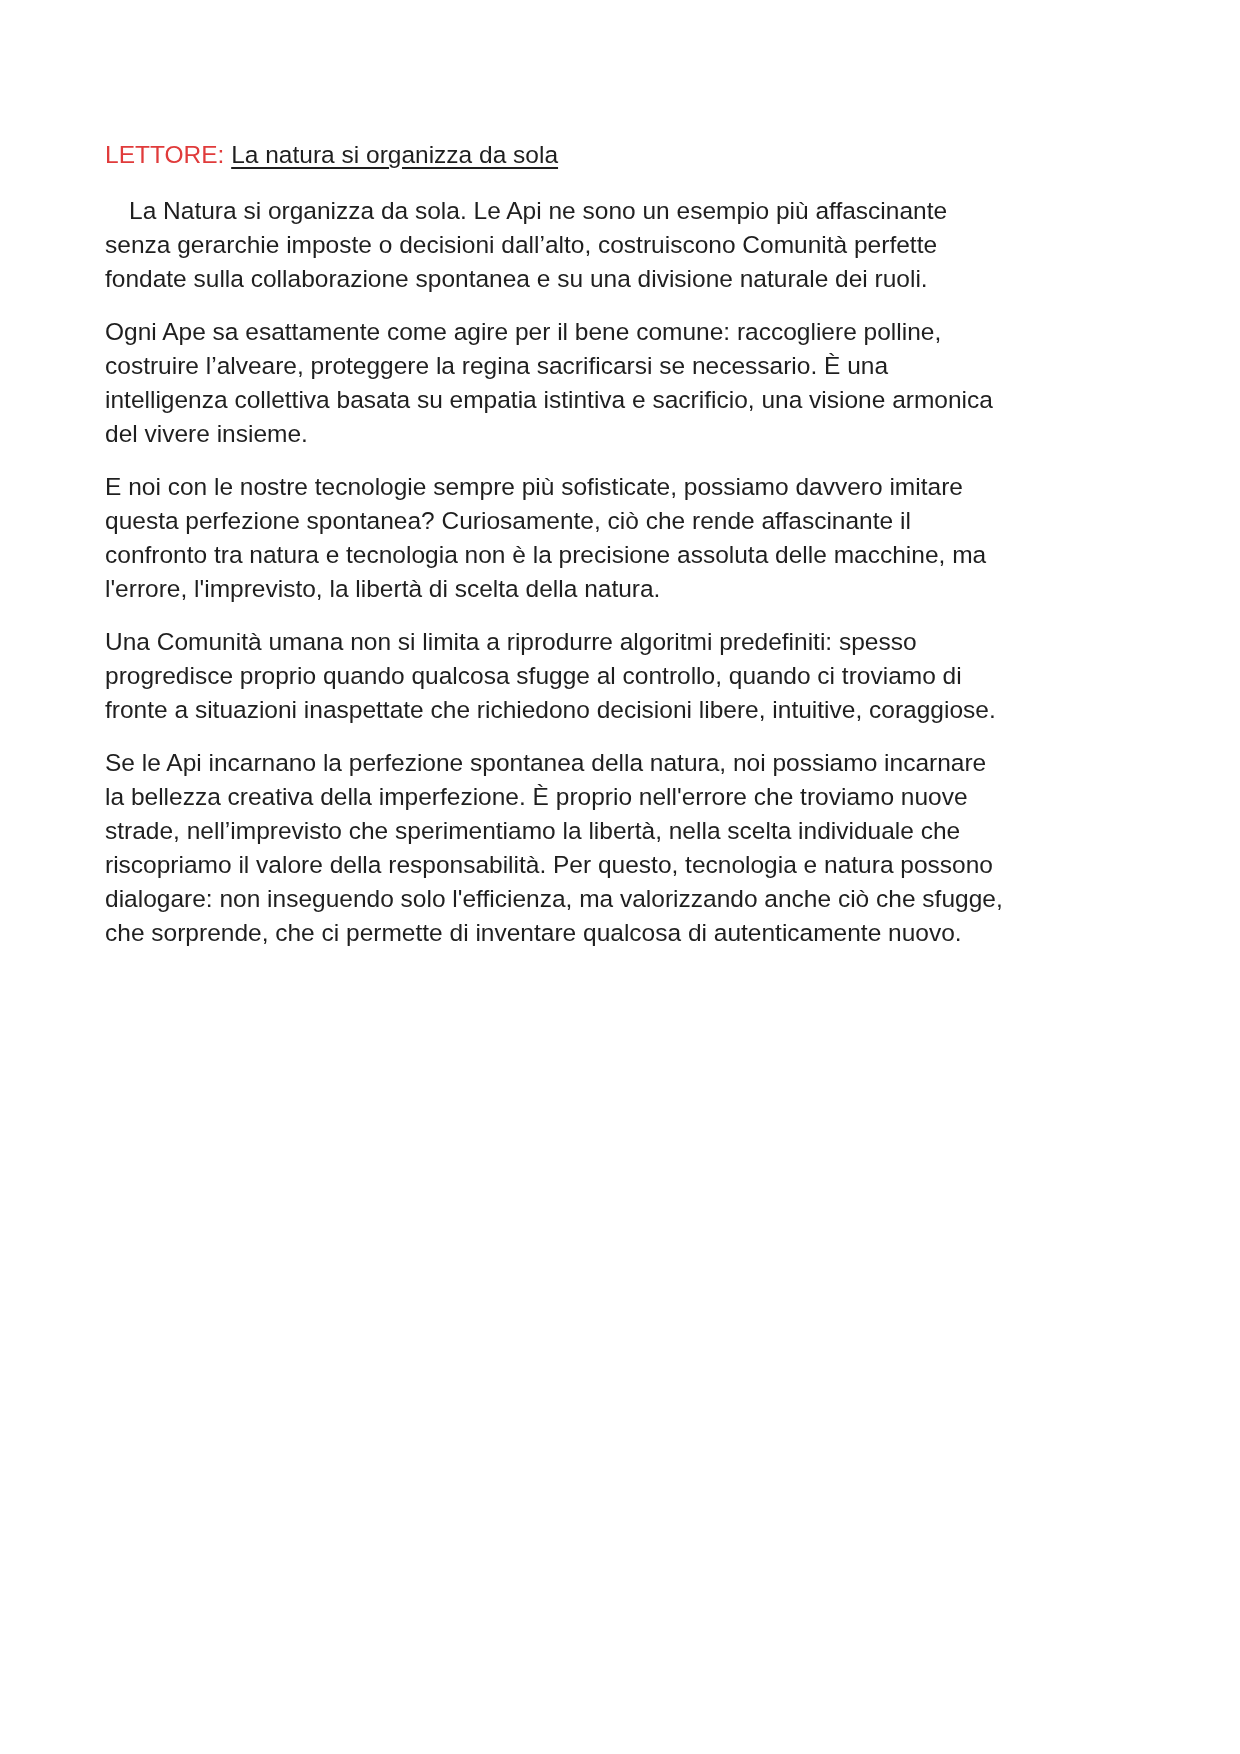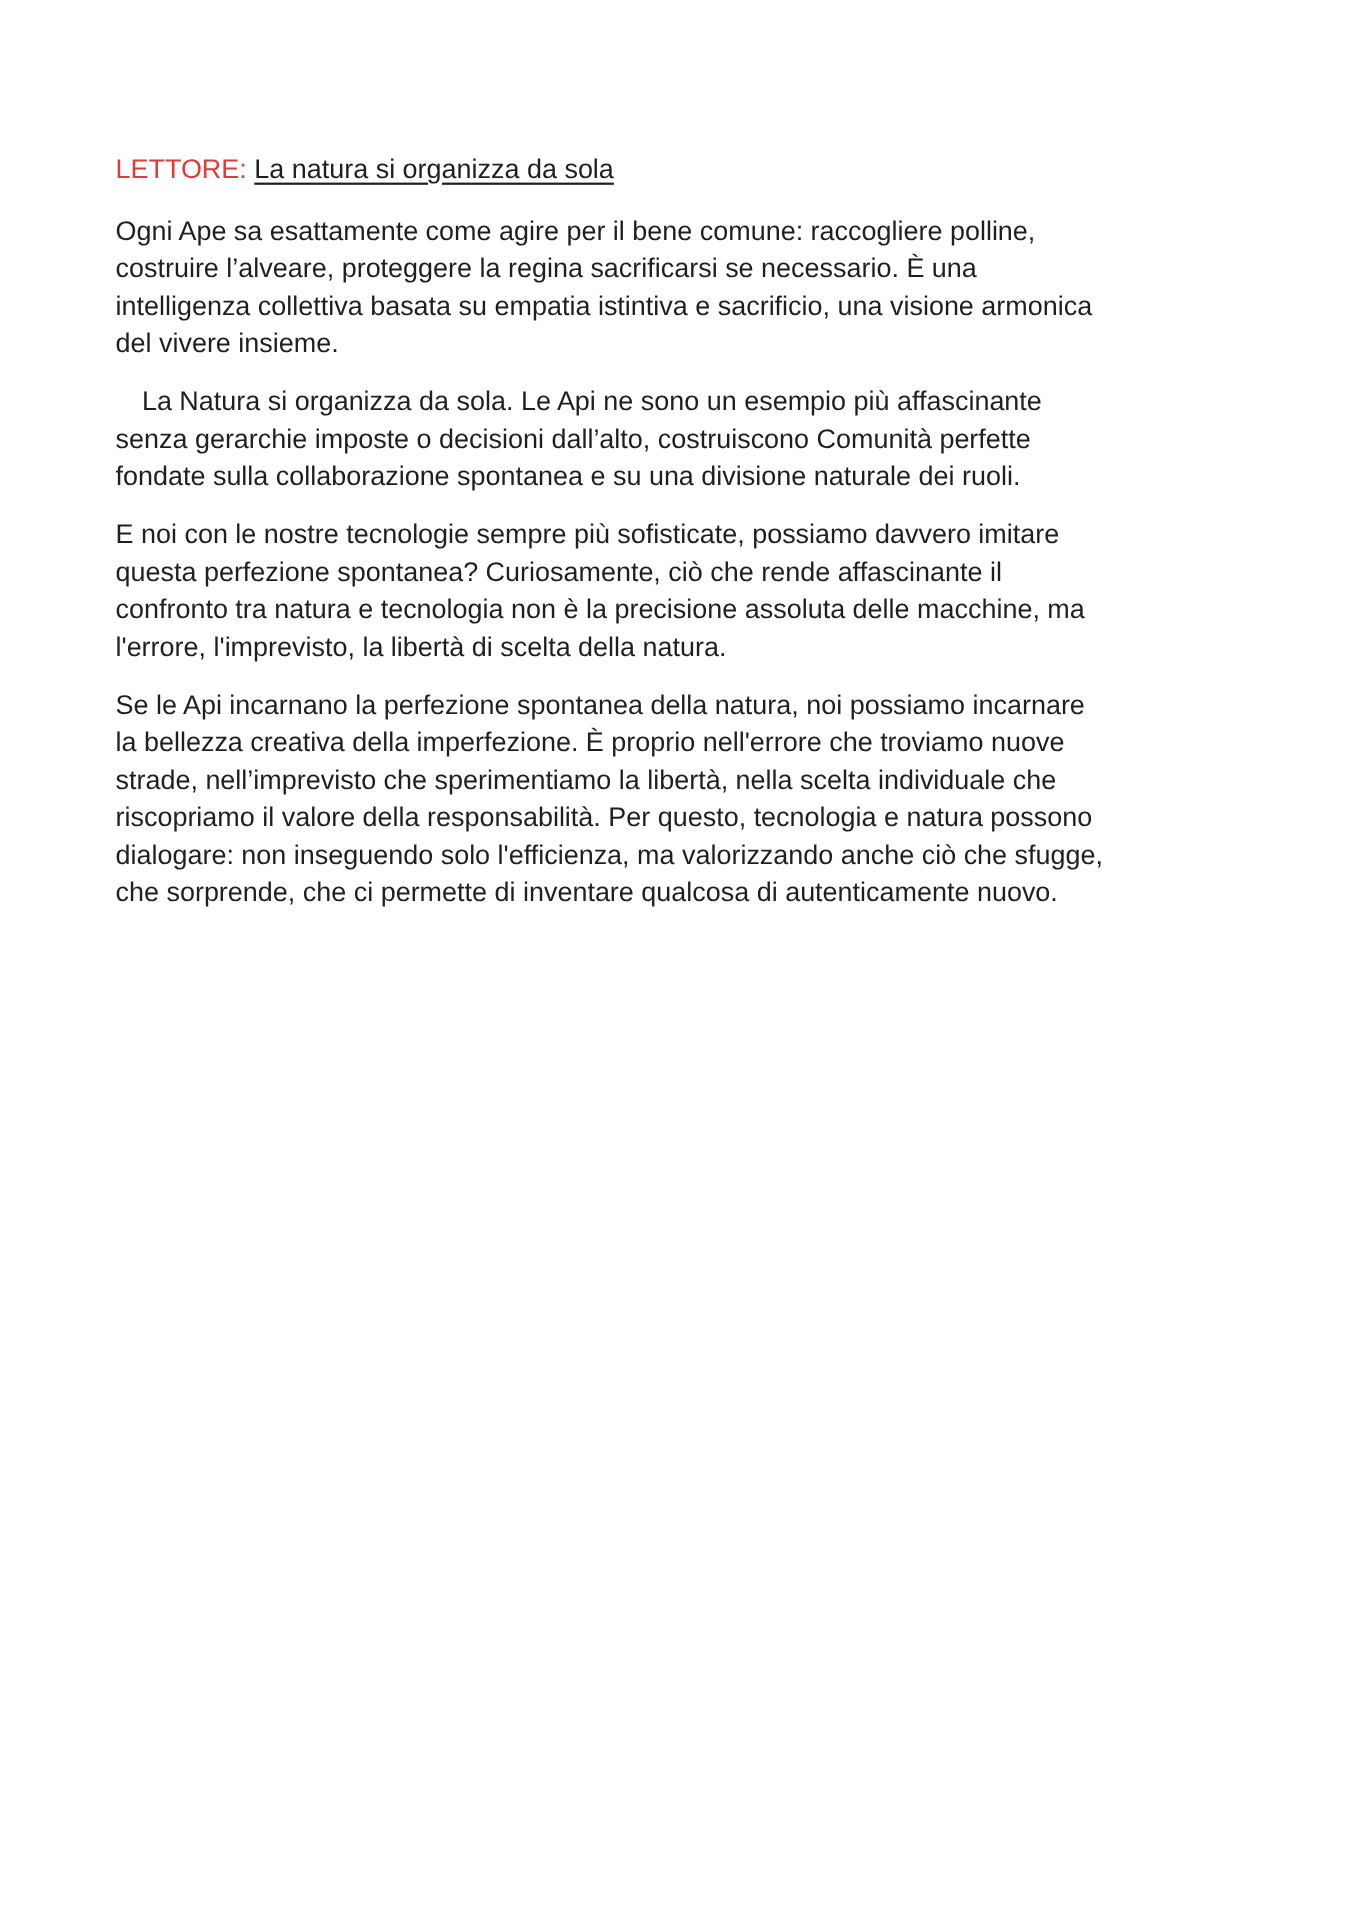--- a/index.html
+++ b/index.html
@@ -50,23 +50,24 @@
   }
 </style>
 </head>
 <body>
 
 <div class="page">
   <div class="content">
 
     <h1 class="heading"><span class="label">LETTORE:</span> <span class="title-text">La natura si organizza da sola</span></h1>
 
+    <p class="para first">La Natura si organizza da sola. Le Api ne sono un esempio più affascinante senza gerarchie imposte o decisioni dall’alto, costruiscono Comunità perfette fondate sulla collaborazione spontanea e su una divisione naturale dei ruoli.</p>
+
     <p class="para">Ogni Ape sa esattamente come agire per il bene comune: raccogliere polline, costruire l’alveare, proteggere la regina sacrificarsi se necessario. È una intelligenza collettiva basata su empatia istintiva e sacrificio, una visione armonica del vivere insieme.</p>
-
-    <p class="para first">La Natura si organizza da sola. Le Api ne sono un esempio più affascinante senza gerarchie imposte o decisioni dall’alto, costruiscono Comunità perfette fondate sulla collaborazione spontanea e su una divisione naturale dei ruoli.</p>
 
     <p class="para">E noi con le nostre tecnologie sempre più sofisticate, possiamo davvero imitare questa perfezione spontanea? Curiosamente, ciò che rende affascinante il confronto tra natura e tecnologia non è la precisione assoluta delle macchine, ma l'errore, l'imprevisto, la libertà di scelta della natura.</p>
 
+    <p class="para">Una Comunità umana non si limita a riprodurre algoritmi predefiniti: spesso progredisce proprio quando qualcosa sfugge al controllo, quando ci troviamo di fronte a situazioni inaspettate che richiedono decisioni libere, intuitive, coraggiose.</p>
 
     <p class="para">Se le Api incarnano la perfezione spontanea della natura, noi possiamo incarnare la bellezza creativa della imperfezione. È proprio nell'errore che troviamo nuove strade, nell’imprevisto che sperimentiamo la libertà, nella scelta individuale che riscopriamo il valore della responsabilità. Per questo, tecnologia e natura possono dialogare: non inseguendo solo l'efficienza, ma valorizzando anche ciò che sfugge, che sorprende, che ci permette di inventare qualcosa di autenticamente nuovo.</p>
 
   </div>
 </div>
 
 </body></html>

